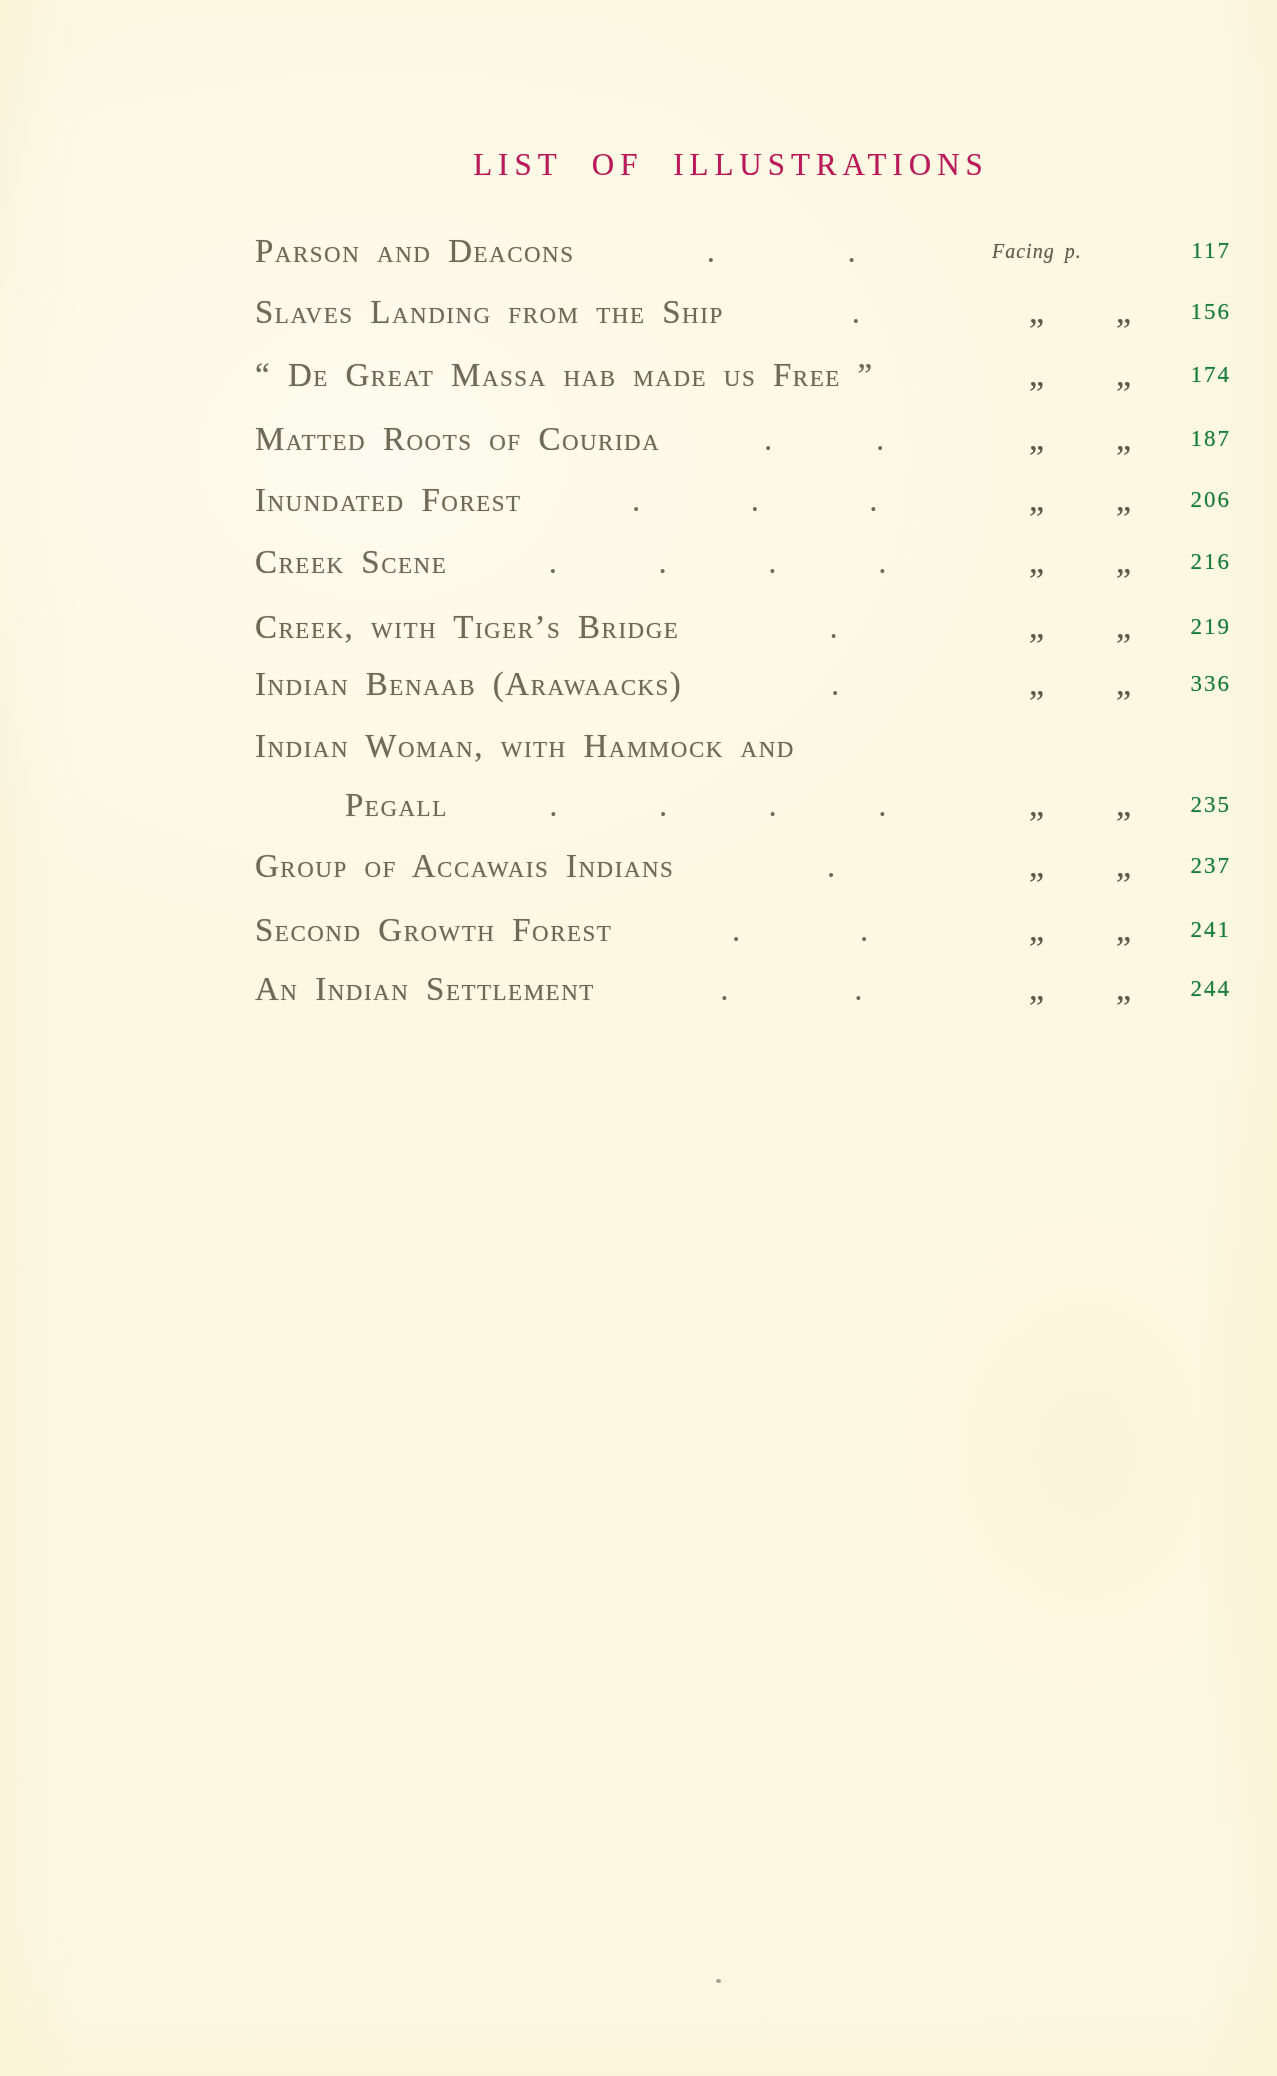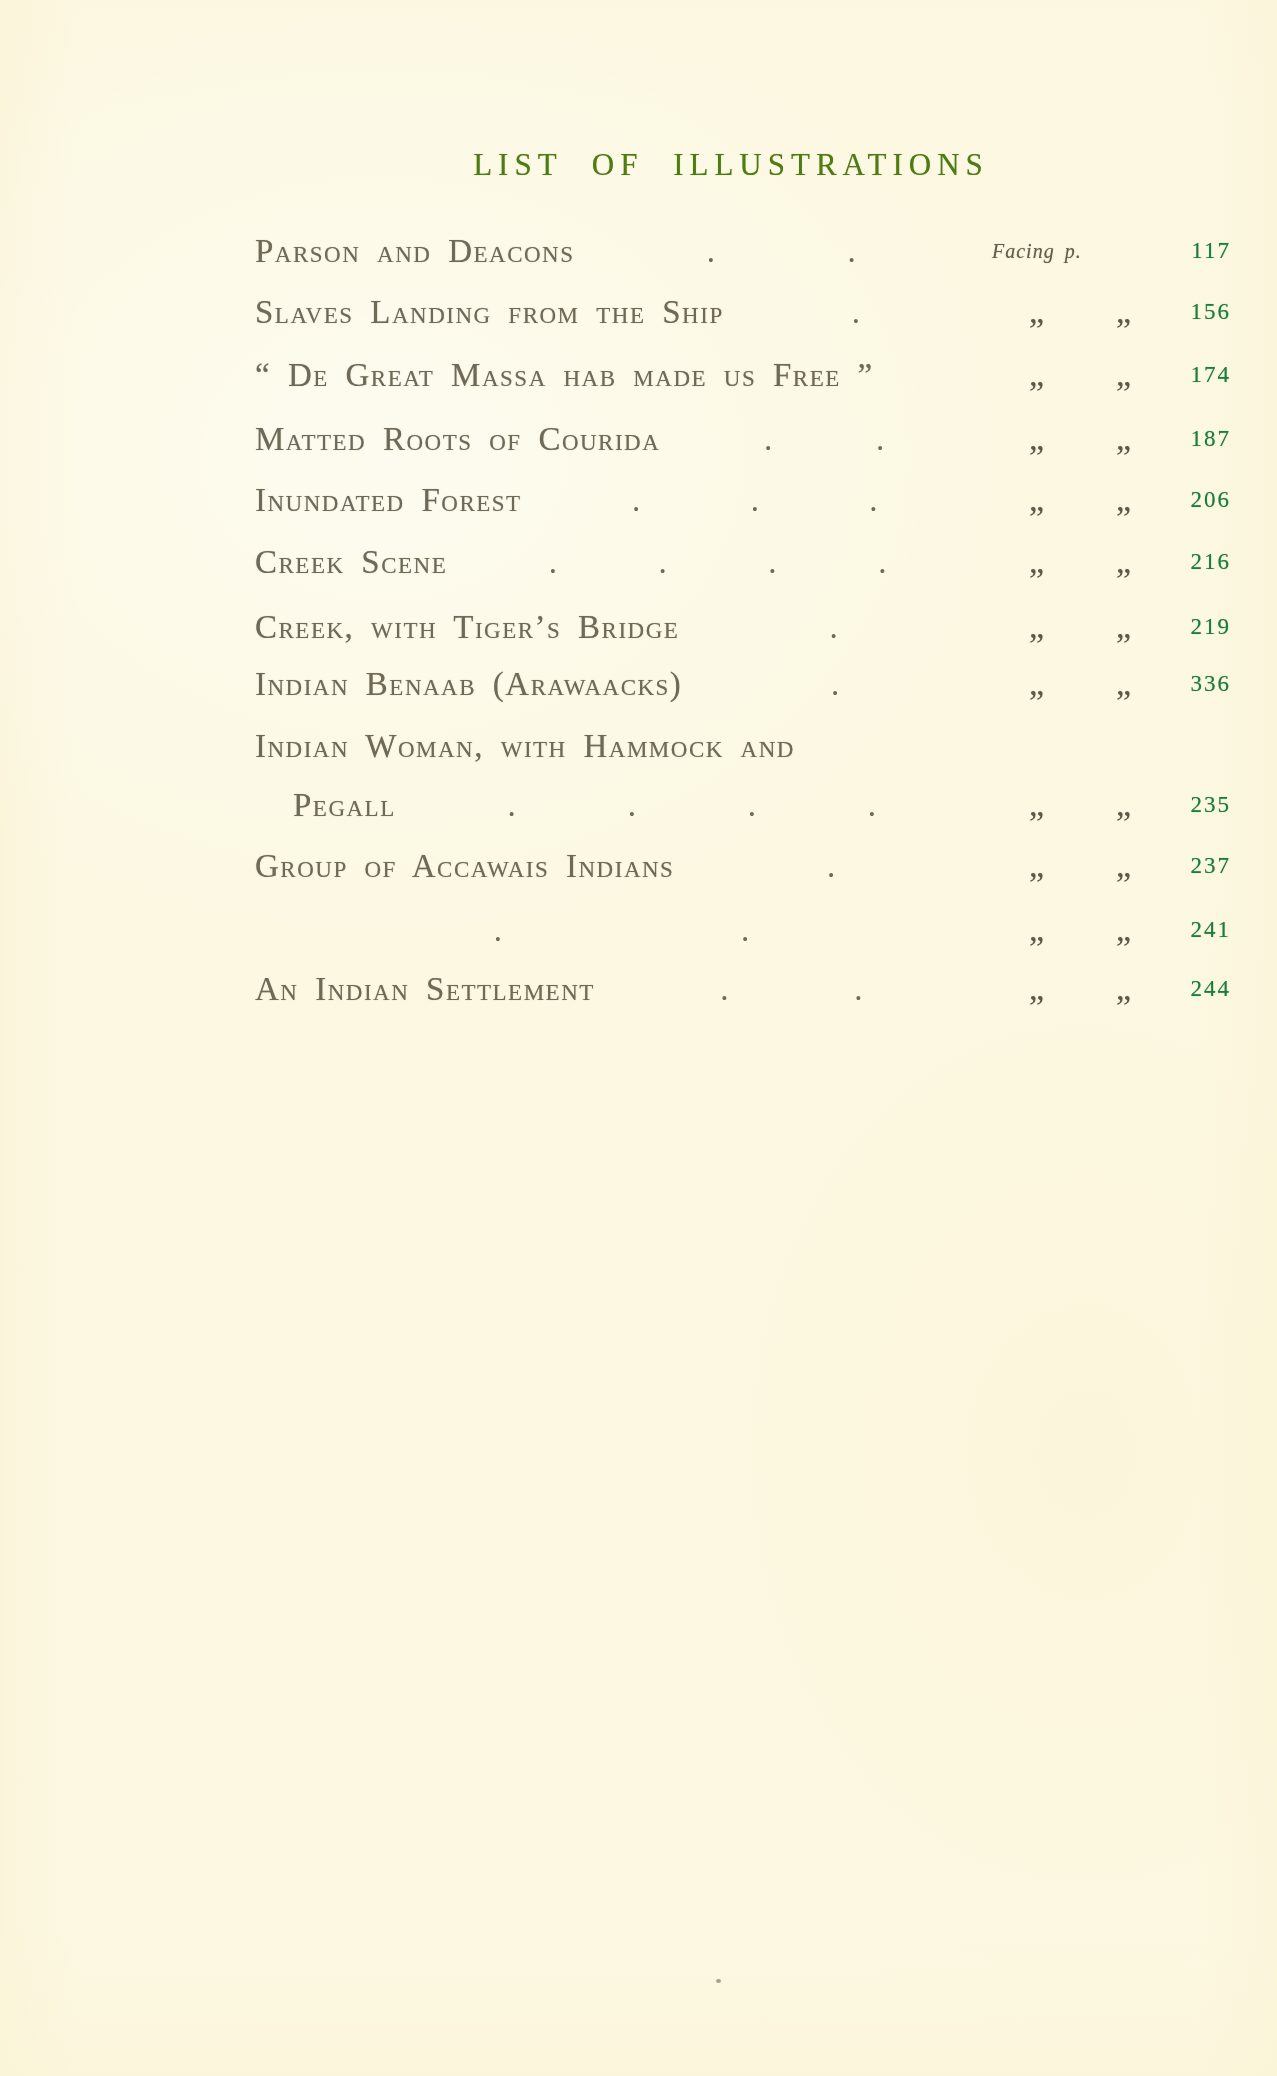--- a/index.html
+++ b/index.html
@@ -10,32 +10,32 @@
     background-image:
       radial-gradient(ellipse 900px 700px at 30% 22%, rgba(255,255,252,0.5), rgba(255,255,252,0) 70%),
       radial-gradient(ellipse 700px 900px at 85% 70%, rgba(250,243,210,0.45), rgba(250,243,210,0) 65%),
       linear-gradient(90deg, rgba(249,242,212,0.55) 0%, rgba(253,249,228,0) 6%, rgba(253,249,228,0) 94%, rgba(249,242,212,0.5) 100%),
       linear-gradient(180deg, rgba(252,246,222,0.5) 0%, rgba(253,249,228,0) 5%, rgba(253,249,228,0) 93%, rgba(250,244,214,0.55) 100%);
   }
   .page{position:absolute;inset:0;}
   .content{position:absolute;left:255px;top:0;width:976px;height:2076px;}
   .doc-title{
     position:absolute;top:147px;left:-12px;width:100%;text-align:center;
-    font-size:31px;letter-spacing:6px;word-spacing:16px;color:#4d7c0f;
+    font-size:31px;letter-spacing:6px;word-spacing:16px;color:#be185d;
     text-shadow:0 0 1px rgba(111,105,90,0.55);
   }
   .row{
     position:absolute;left:0;width:100%;height:44px;display:flex;align-items:baseline;
     line-height:44px;font-size:33px;white-space:nowrap;
   }
   .row .label{
     font-variant:small-caps;letter-spacing:1.5px;word-spacing:7px;color:#6f6957;
     flex:0 0 auto;text-shadow:0 0 1px rgba(111,105,87,0.5);
   }
-  .row .label.indent{margin-left:38px;}
+  .row .label.indent{margin-left:90px;}
   .row .dots{flex:1 1 0;min-width:0;display:flex;justify-content:space-evenly;margin-right:243px;overflow:hidden;}
   .row .dot{color:#6f6957;}
   .row .ref{position:absolute;left:733px;top:0;width:168px;height:44px;line-height:44px;}
   .row .facing{
     position:absolute;left:4px;top:0;font-style:italic;font-size:20px;letter-spacing:1px;
     word-spacing:4px;color:#635d4c;text-shadow:0 0 1px rgba(99,93,76,0.5);
   }
   .row .ditto{position:absolute;top:0;font-size:34px;color:#5d584a;text-shadow:0 0 1px rgba(93,88,74,0.5);}
   .row .ditto.c1{left:41px;}
   .row .ditto.c2{left:128px;}
@@ -182,20 +182,21 @@
           <span class="dot">.</span>
         </span>
       <span class="ref">
           <span class="ditto c1">„</span>
           <span class="ditto c2">„</span>
         </span>
       <span class="pagecol">237</span>
     </div>
 
     <div class="row" style="top:908px">
+      <span class="label">Second Growth Forest</span>
       <span class="dots">
           <span class="dot">.</span>
           <span class="dot">.</span>
         </span>
       <span class="ref">
           <span class="ditto c1">„</span>
           <span class="ditto c2">„</span>
         </span>
       <span class="pagecol">241</span>
     </div>

